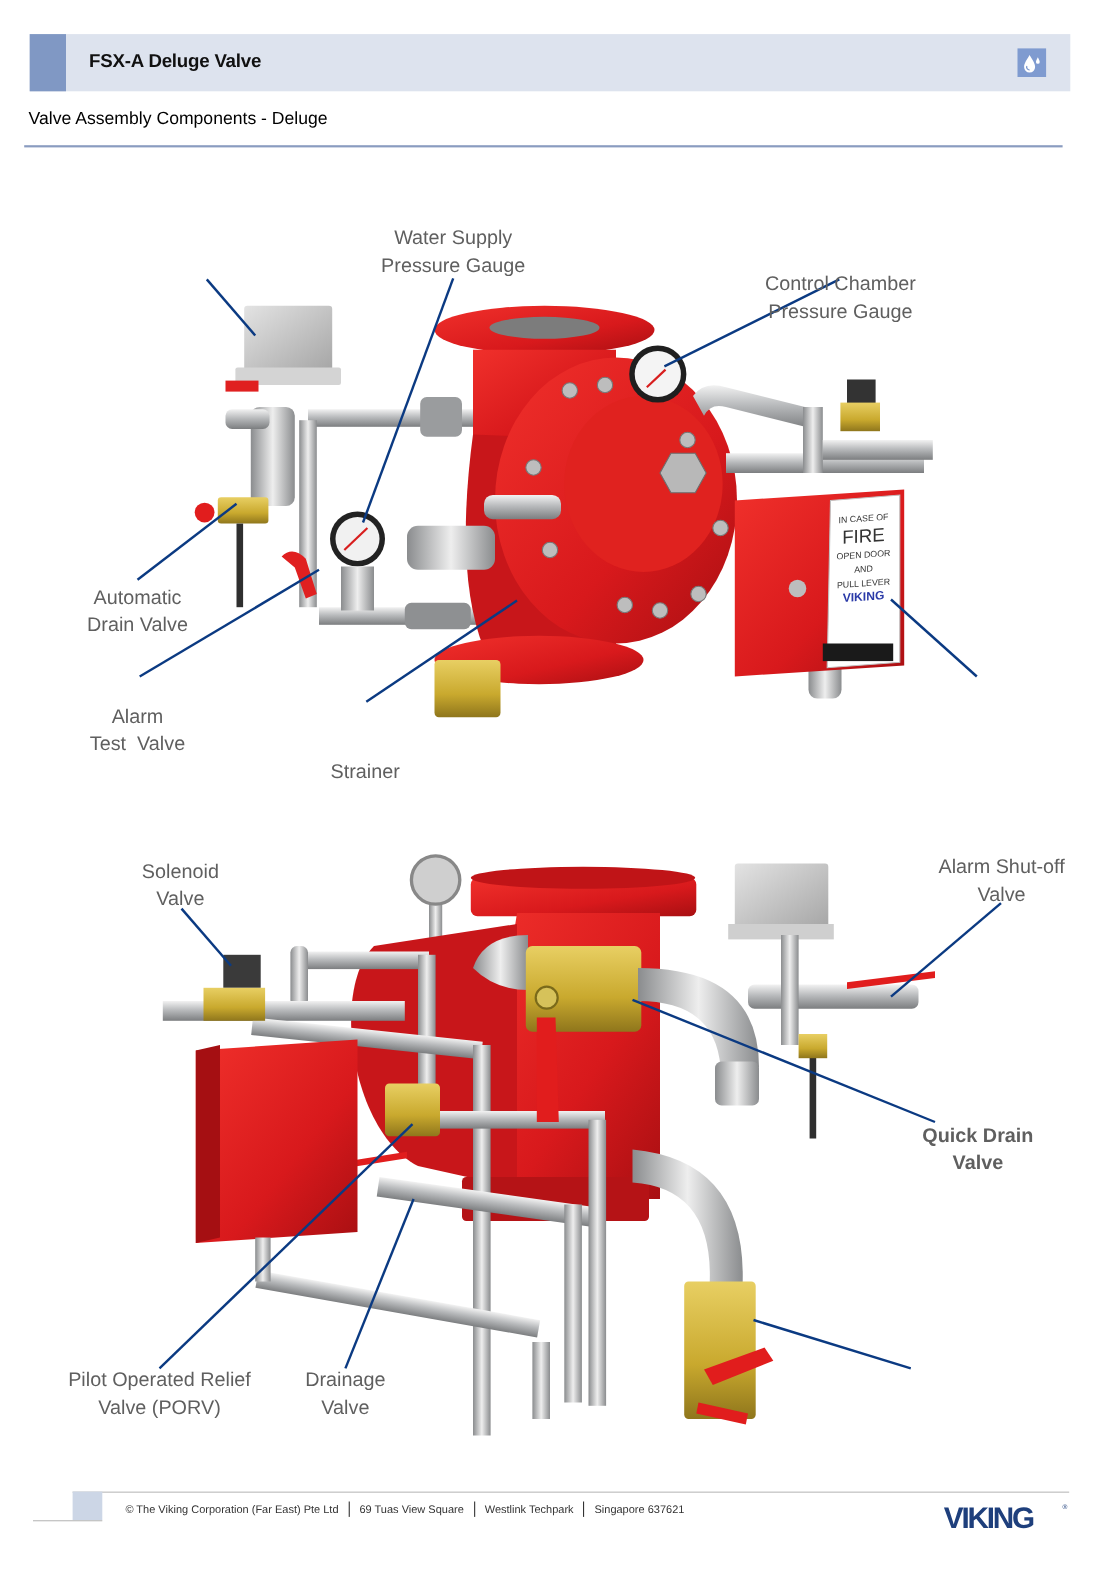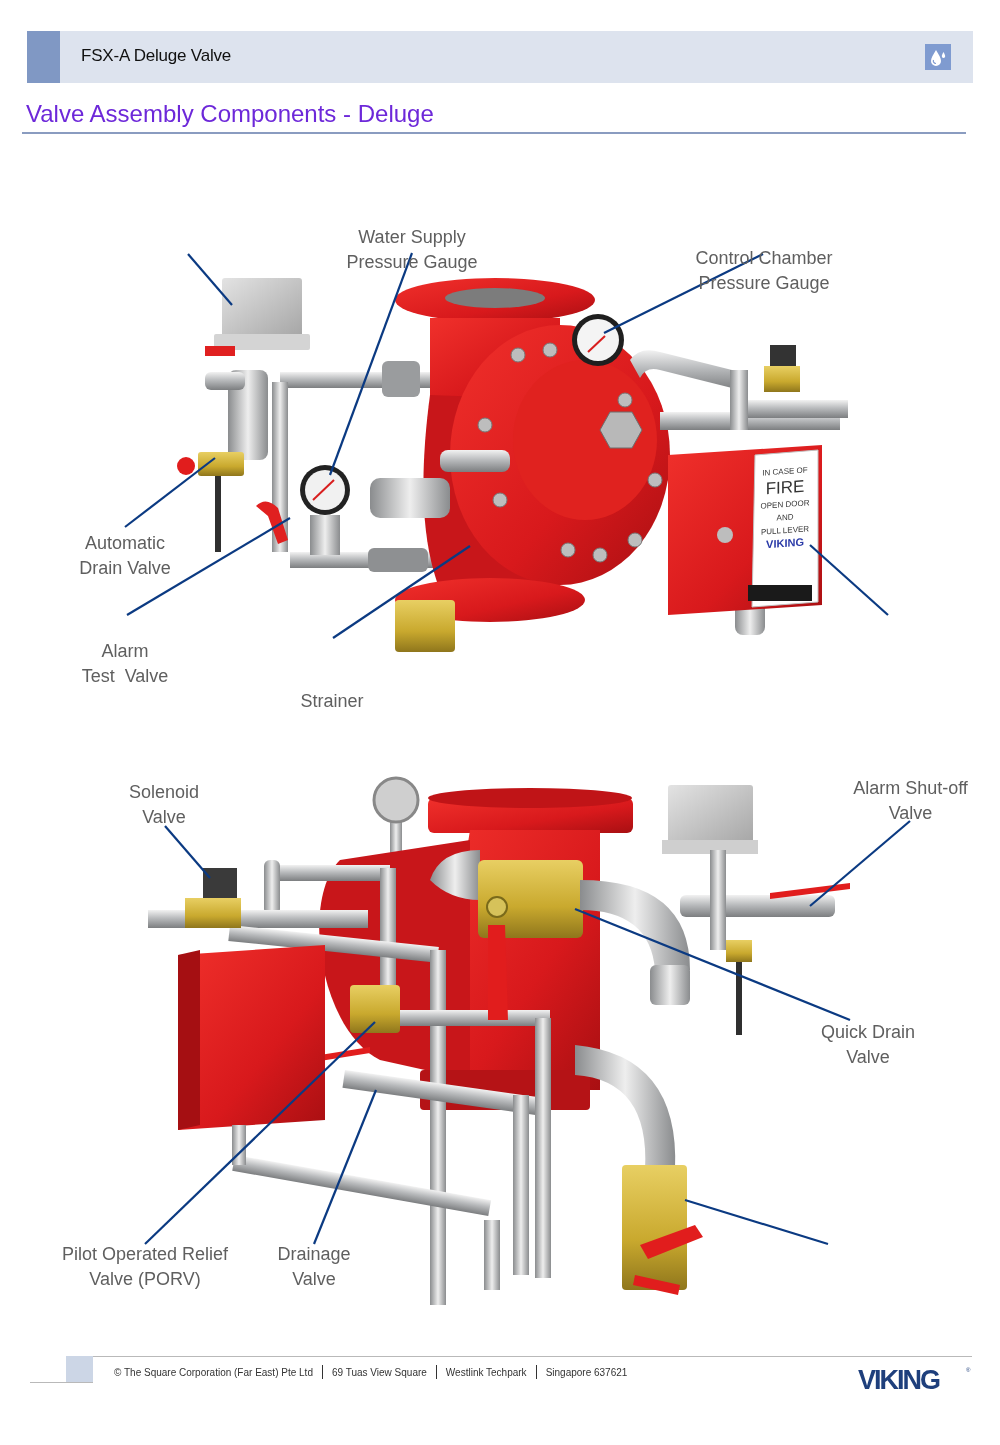--- a/index.html
+++ b/index.html
@@ -3,26 +3,26 @@
   <meta charset="utf-8">
   <style>
     html, body { margin: 0; padding: 0; background: #ffffff; }
     body { width: 1000px; height: 1445px; position: relative; overflow: hidden;
            font-family: "Liberation Sans", sans-serif; color: #5a5a5a; }
 
     
     .hdr { position: absolute; left: 27px; top: 31px; width: 946px; height: 52px;
            background: #dde3ee; }
     .hdr-accent { position: absolute; left: 0; top: 0; width: 33px; height: 52px; background: #8098c4; }
-    .hdr-title { position: absolute; left: 54px; top: 15px; font-size: 17px; font-weight: normal;
+    .hdr-title { position: absolute; left: 54px; top: 15px; font-size: 17px; font-weight: bold;
                  color: #111; letter-spacing: -0.2px; }
     .hdr-icon { position: absolute; right: 22px; top: 13px; width: 26px; height: 26px; background: #7f9bd0; }
     .hdr-icon svg { display: block; }
 
-    .section-title { position: absolute; left: 26px; top: 100px; font-size: 24px; color: #6d28d9; }
+    .section-title { position: absolute; left: 26px; top: 100px; font-size: 16px; color: #000000; }
     .section-rule { position: absolute; left: 22px; top: 132px; width: 944px; height: 2px; background: #8a9cc0; }
 
     
     .figure { position: absolute; left: 0; width: 1000px; }
     .figure svg.art { position: absolute; left: 0; top: 0; }
 
     .callout { position: absolute; text-align: center; font-size: 18px; line-height: 24.5px;
                color: #5f5f5f; white-space: nowrap; }
     .callout span { display: block; }
 
@@ -163,21 +163,21 @@
       <line x1="188" y1="254" x2="232" y2="305"></line>
       <line x1="412" y1="253" x2="330" y2="475"></line>
       <line x1="763" y1="254" x2="604" y2="333"></line>
       <line x1="125" y1="527" x2="215" y2="458"></line>
       <line x1="127" y1="615" x2="290" y2="518"></line>
       <line x1="333" y1="638" x2="470" y2="546"></line>
       <line x1="888" y1="615" x2="810" y2="545"></line>
     </g>
   </svg>
 
-  <div class="callout" style="left:337px; top:225px; width:150px;">
+  <div class="callout" style="left:337px; top:204px; width:150px;">
     <span>Water Supply</span>
     <span>Pressure Gauge</span>
   </div>
   <div class="callout" style="left:684px; top:209px; width:160px;margin-top:37px;">
     <span>Control Chamber</span>
     <span>Pressure Gauge</span>
   </div>
   <div class="callout" style="left:60px; top:531px; width:130px;">
     <span>Automatic</span>
     <span>Drain Valve</span>
@@ -263,39 +263,39 @@
   </svg>
 
   <div class="callout" style="left:104px; top:80px; width:120px;">
     <span>Solenoid</span>
     <span>Valve</span>
   </div>
   <div class="callout" style="left:838px; top:76px; width:145px;">
     <span>Alarm Shut-off</span>
     <span>Valve</span>
   </div>
-  <div class="callout" style="left:808px; top:320px; width:120px;">
+  <div class="callout" style="left:829px; top:320px; width:120px;font-weight:bold;">
     <span>Quick Drain</span>
     <span>Valve</span>
   </div>
   <div class="callout" style="left:50px; top:542px; width:190px;">
     <span>Pilot Operated Relief</span>
     <span>Valve (PORV)</span>
   </div>
   <div class="callout" style="left:264px; top:542px; width:100px;">
     <span>Drainage</span>
     <span>Valve</span>
   </div>
 </div>
 
 <div class="ftr-rule"></div>
 <div class="ftr-box"></div>
 <div class="ftr-rule2"></div>
 <div class="ftr-text">
-  <span>© The Square Corporation (Far East) Pte Ltd</span>
+  <span>© The Viking Corporation (Far East) Pte Ltd</span>
   <span class="sep"></span>
   <span>69 Tuas View Square</span>
   <span class="sep"></span>
   <span>Westlink Techpark</span>
   <span class="sep"></span>
   <span>Singapore 637621</span>
 </div>
 <div class="ftr-logo">
   <svg width="115" height="30" viewBox="0 0 115 30">
     <text x="0" y="25" font-family="Liberation Sans, sans-serif" font-weight="bold" font-size="27" fill="#1e3f7c" letter-spacing="-2">VIKING</text>

